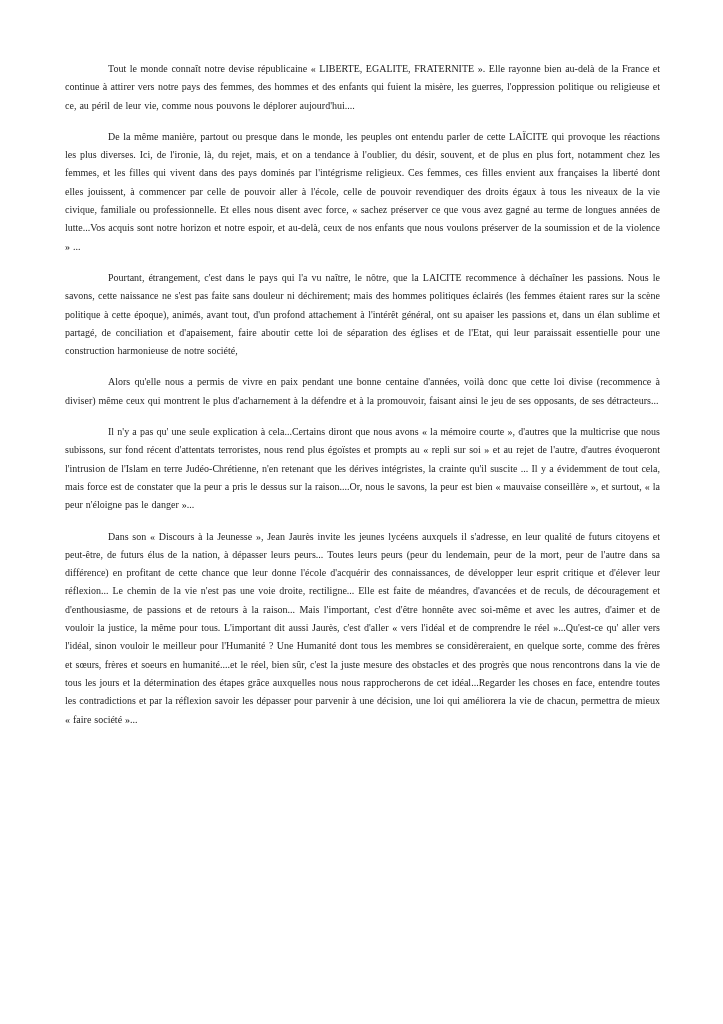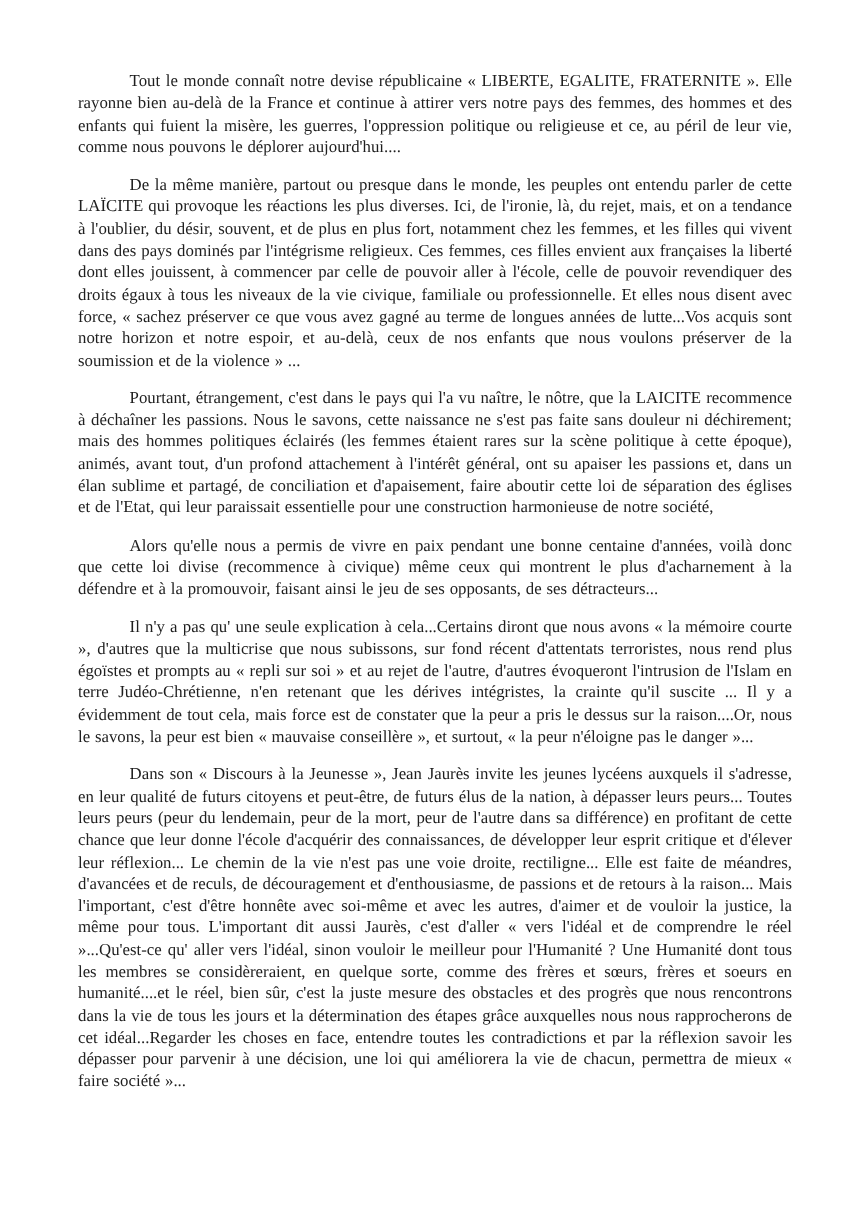--- a/index.html
+++ b/index.html
@@ -17,33 +17,33 @@
   }
   .content {
     position: absolute;
     left: 65px;
     top: 60px;
     width: 595px;
   }
   .content p {
     margin: 0 0 13px 0;
     padding: 0;
-    font-size: 14px;
+    font-size: 10px;
     line-height: 18.3px;
     color: #1e1e1e;
     text-align: justify;
     text-indent: 43px;
     word-spacing: 0.5px;
   }
 </style>
 </head>
 <body>
 
 <div class="page">
   <div class="content">
     <p>Tout le monde connaît notre devise républicaine « LIBERTE, EGALITE, FRATERNITE ». Elle rayonne bien au-delà de la France et continue à attirer vers notre pays des femmes, des hommes et des enfants qui fuient la misère, les guerres, l'oppression politique ou religieuse et ce, au péril de leur vie, comme nous pouvons  le déplorer aujourd'hui....</p>
     <p>De la même manière, partout ou presque dans le monde, les peuples ont entendu parler de cette  LAÏCITE qui provoque les réactions les plus diverses. Ici, de l'ironie, là, du rejet, mais, et on a tendance à l'oublier,  du désir, souvent, et de plus en plus fort, notamment chez les femmes, et les filles qui vivent dans des pays dominés par l'intégrisme religieux. Ces femmes, ces filles envient aux françaises la liberté dont elles jouissent, à commencer par celle de pouvoir aller à l'école, celle de pouvoir revendiquer des droits égaux à tous les niveaux de la vie civique, familiale ou professionnelle. Et elles nous disent avec force, « sachez préserver ce que vous avez gagné au terme de longues années de lutte...Vos acquis sont notre horizon et notre espoir, et au-delà, ceux de nos enfants que nous voulons préserver de la soumission et de la violence » ...</p>
     <p>Pourtant, étrangement, c'est dans le pays qui l'a vu naître, le nôtre, que la LAICITE recommence à déchaîner les passions.  Nous le savons, cette naissance ne s'est pas faite sans douleur ni déchirement; mais des hommes politiques éclairés (les femmes étaient rares sur la scène politique à cette époque), animés, avant tout, d'un profond attachement à l'intérêt général, ont su apaiser les passions et, dans un élan sublime et partagé, de conciliation et d'apaisement, faire aboutir cette loi de séparation des églises et de l'Etat, qui leur paraissait essentielle pour une construction harmonieuse de notre société,</p>
-    <p>Alors qu'elle nous a permis de vivre en paix pendant une bonne centaine d'années, voilà donc que cette loi divise (recommence à civique) même ceux qui montrent le plus d'acharnement à la défendre et à la promouvoir, faisant ainsi le jeu de ses opposants, de ses détracteurs...</p>
+    <p>Alors qu'elle nous a permis de vivre en paix pendant une bonne centaine d'années, voilà donc que cette loi divise (recommence à diviser) même ceux qui montrent le plus d'acharnement à la défendre et à la promouvoir, faisant ainsi le jeu de ses opposants, de ses détracteurs...</p>
     <p>Il n'y a pas qu' une seule explication à cela...Certains diront que nous avons « la mémoire courte », d'autres que la multicrise que nous subissons, sur fond récent d'attentats terroristes,  nous rend plus égoïstes et prompts au « repli sur soi » et au rejet de l'autre, d'autres évoqueront l'intrusion de l'Islam en terre Judéo-Chrétienne,  n'en retenant  que les dérives intégristes, la crainte qu'il suscite  ... Il y a évidemment de tout cela, mais force est de constater que la peur a pris le dessus sur la raison....Or,  nous le savons,  la peur est bien « mauvaise conseillère », et surtout, « la peur n'éloigne pas le danger »...</p>
     <p>Dans son « Discours à la Jeunesse »,  Jean Jaurès  invite les jeunes lycéens auxquels il s'adresse, en leur qualité de futurs citoyens et peut-être, de futurs élus de la nation, à dépasser leurs peurs... Toutes leurs peurs (peur du lendemain, peur de la mort, peur de l'autre dans sa différence) en profitant de cette chance que leur donne l'école d'acquérir des connaissances, de développer leur esprit critique et d'élever leur réflexion... Le chemin de la vie n'est pas une voie droite, rectiligne... Elle est faite de méandres, d'avancées et de reculs, de découragement et d'enthousiasme, de passions et de retours à la raison... Mais l'important, c'est d'être honnête avec soi-même et avec les autres, d'aimer et de vouloir la justice, la même pour tous. L'important dit aussi Jaurès, c'est d'aller « vers l'idéal et de comprendre le réel »...Qu'est-ce qu' aller vers l'idéal, sinon vouloir le meilleur pour l'Humanité ? Une Humanité  dont tous les membres se considèreraient, en quelque sorte, comme des frères et sœurs, frères et soeurs en humanité....et le réel, bien sûr, c'est la juste mesure des obstacles et des progrès que nous rencontrons dans la vie de tous les jours et la détermination des étapes grâce auxquelles nous nous rapprocherons de cet idéal...Regarder les choses en face, entendre toutes les contradictions et par la réflexion savoir les dépasser pour parvenir à une décision, une loi qui améliorera la vie de chacun, permettra de mieux « faire société »...</p>
   </div>
 </div>
 
 </body></html>

